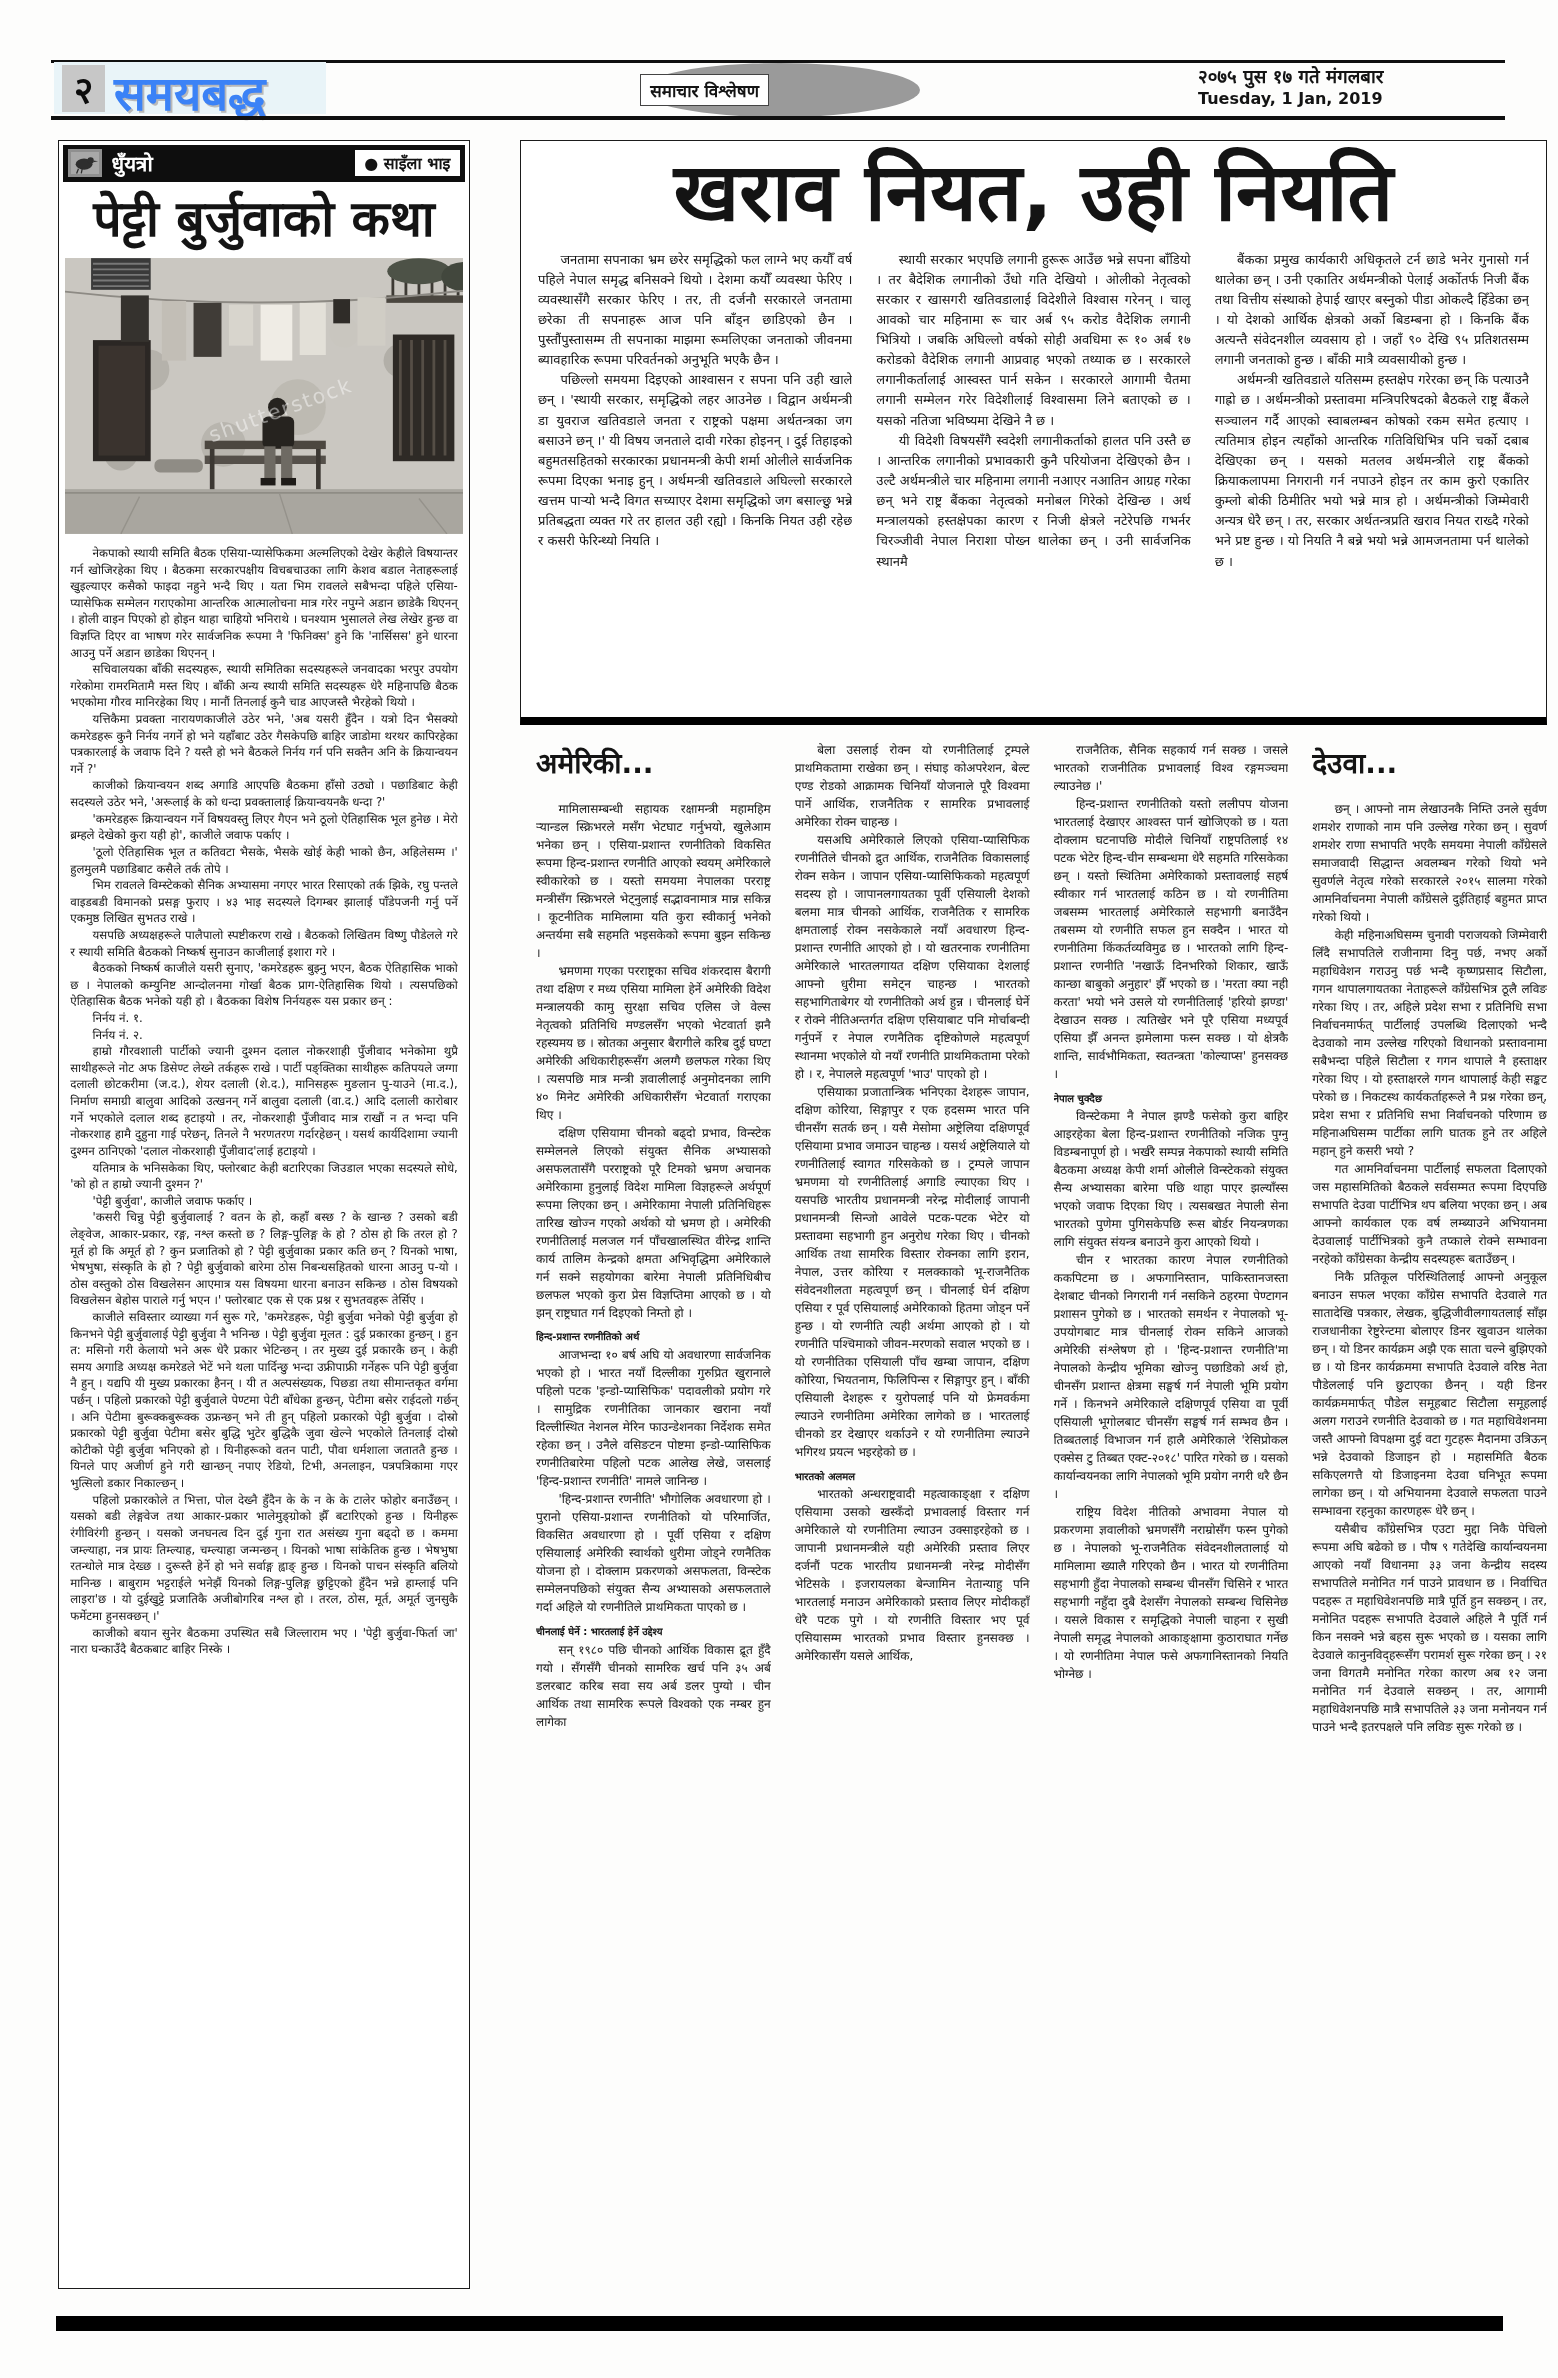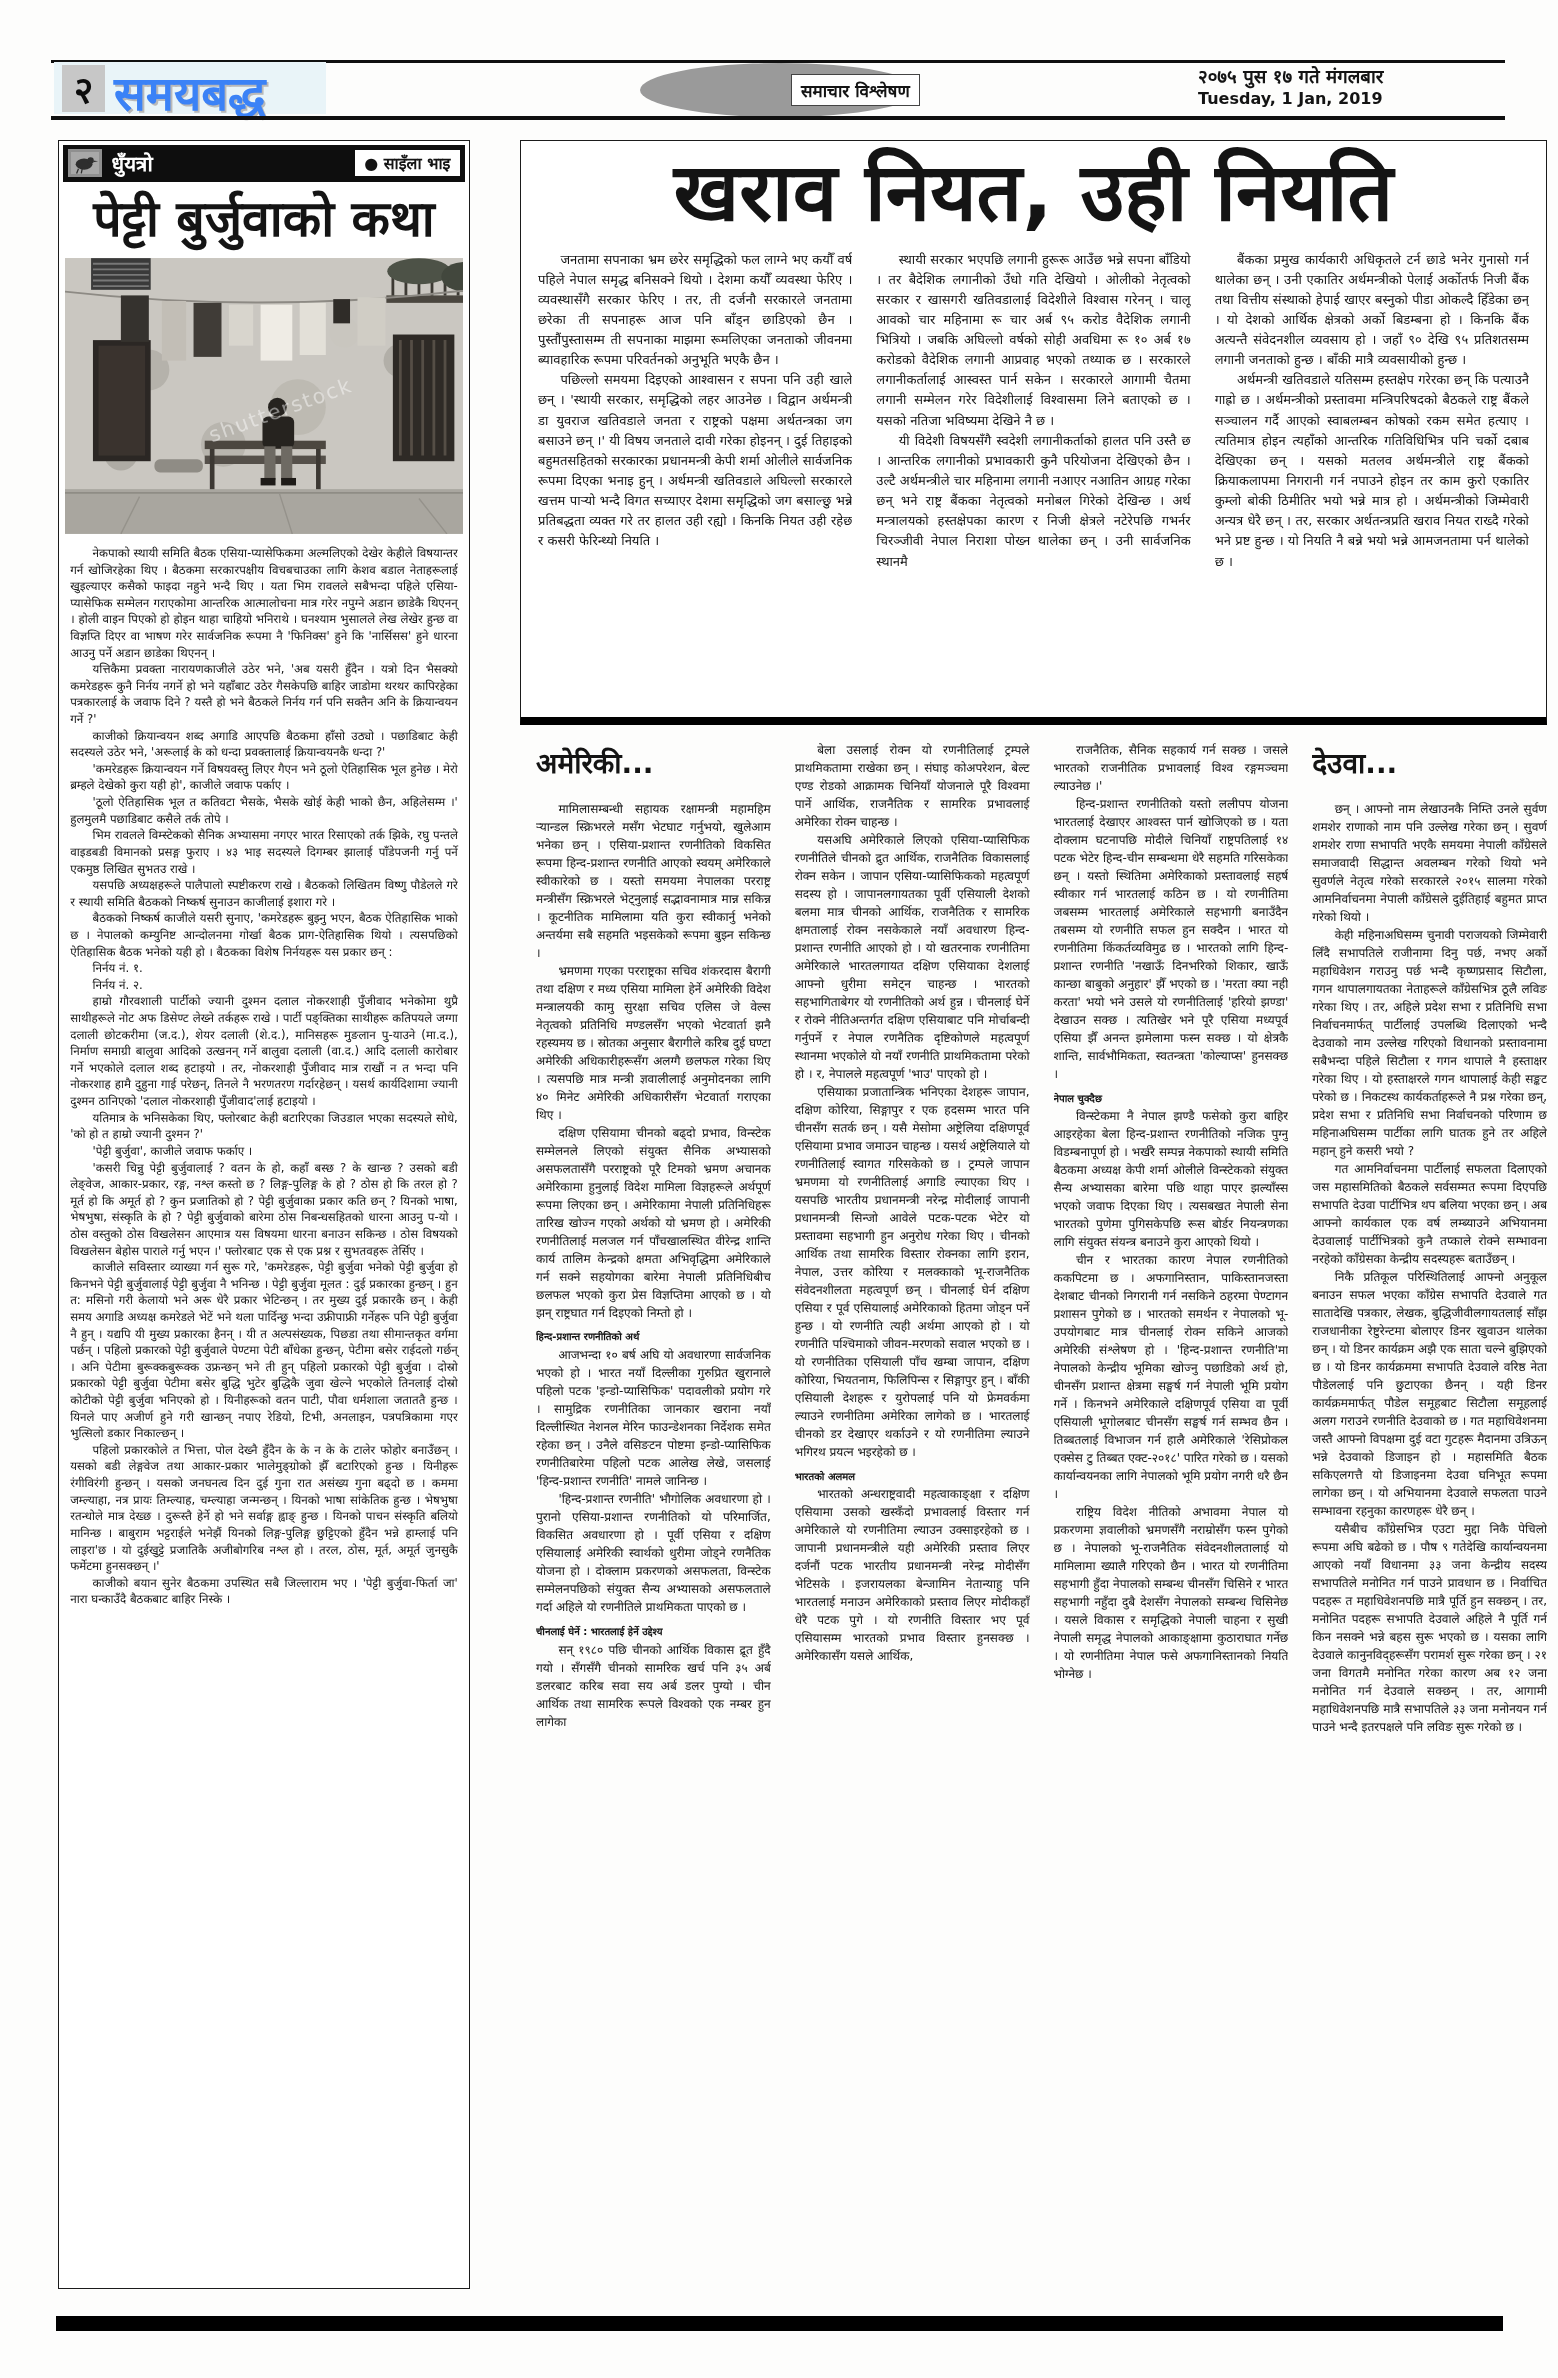--- a/index.html
+++ b/index.html
@@ -9,21 +9,21 @@
   }
   .abs{position:absolute;}
   
   .rule{background:#101010;}
   .masthead-bg{left:54px;top:62px;width:272px;height:52px;background:#e9f4f8;}
   .pageno{left:62px;top:65px;width:43px;height:47px;background:#c7c7c7;color:#0c0c0c;
     font-weight:bold;font-size:37px;display:flex;align-items:center;justify-content:center;}
   .masthead{left:114px;top:60px;font-size:47px;font-weight:bold;color:#3b82f6;
     text-shadow:1.9px 1.9px 0 #b9b9b9;white-space:nowrap;}
   .section-oval{left:640px;top:63px;width:280px;height:54px;background:#9a9a9a;
-    border-radius:50%;display:flex;align-items:center;justify-content:flex-end;}
+    border-radius:50%;display:flex;align-items:center;justify-content:flex-start;}
   .section-box{background:#fff;border:0.9px solid #444;padding:3.7px 9.3px;
     font-size:17px;font-weight:bold;}
   .date-wrap{left:1198px;top:65px;width:308px;line-height:1.3;}
   .date-np{font-size:18.6px;font-weight:bold;}
   .date-en{font-size:16px;font-weight:bold;}
   
   .left-box{left:58px;top:140px;width:412px;height:2149px;border:1.9px solid #1b1b1b;
     background:#fff;box-sizing:border-box;overflow:hidden;}
   .kicker-bar{margin:3.7px;height:37px;background:#0e0e0e;display:flex;align-items:center;
     padding:0 5.6px;}
@@ -134,20 +134,21 @@
 
       <rect x="0" y="248" width="467" height="48" fill="#a9a69f"></rect>
       <path d="M0 252 H467" stroke="#8f8c85" stroke-width="2"></path>
       <path d="M230 252 L244 296 M80 256 L60 296 M380 258 L410 296" stroke="#95928b" stroke-width="1.5"></path>
       <rect x="96" y="216" width="52" height="14" rx="6" fill="#8f8c85"></rect>
     </svg>
     <span class="wm">shutterstock</span>
   </div>
   <div class="left-body">
       <p>नेकपाको स्थायी समिति बैठक एसिया-प्यासेफिकमा अल्मलिएको देखेर केहीले विषयान्तर गर्न खोजिरहेका थिए । बैठकमा सरकारपक्षीय विचबचाउका लागि केशव बडाल नेताहरूलाई खुइल्याएर कसैको फाइदा नहुने भन्दै थिए । यता भिम रावलले सबैभन्दा पहिले एसिया-प्यासेफिक सम्मेलन गराएकोमा आन्तरिक आत्मालोचना मात्र गरेर नपुग्ने अडान छाडेकै थिएनन् । होली वाइन पिएको हो होइन थाहा चाहियो भनिराथे । घनश्याम भुसालले लेख लेखेर हुन्छ वा विज्ञप्ति दिएर वा भाषण गरेर सार्वजनिक रूपमा नै 'फिनिक्स' हुने कि 'नार्सिसस' हुने धारना आउनु पर्ने अडान छाडेका थिएनन् ।</p>
+      <p>सचिवालयका बाँकी सदस्यहरू, स्थायी समितिका सदस्यहरूले जनवादका भरपुर उपयोग गरेकोमा रामरमितामै मस्त थिए । बाँकी अन्य स्थायी समिति सदस्यहरू धेरै महिनापछि बैठक भएकोमा गौरव मानिरहेका थिए । मानौं तिनलाई कुनै चाड आएजस्तै भैरहेको थियो ।</p>
       <p>यत्तिकैमा प्रवक्ता नारायणकाजीले उठेर भने, 'अब यसरी हुँदैन । यत्रो दिन भैसक्यो कमरेडहरू कुनै निर्नय नगर्ने हो भने यहाँबाट उठेर गैसकेपछि बाहिर जाडोमा थरथर कापिरहेका पत्रकारलाई के जवाफ दिने ? यस्तै हो भने बैठकले निर्नय गर्न पनि सक्तैन अनि के क्रियान्वयन गर्ने ?'</p>
       <p>काजीको क्रियान्वयन शब्द अगाडि आएपछि बैठकमा हाँसो उठ्यो । पछाडिबाट केही सदस्यले उठेर भने, 'अरूलाई के को धन्दा प्रवक्तालाई क्रियान्वयनकै धन्दा ?'</p>
       <p>'कमरेडहरू क्रियान्वयन गर्ने विषयवस्तु लिएर गैएन भने ठूलो ऐतिहासिक भूल हुनेछ । मेरो ब्रम्हले देखेको कुरा यही हो', काजीले जवाफ पर्काए ।</p>
       <p>'ठूलो ऐतिहासिक भूल त कतिवटा भैसके, भैसके खोई केही भाको छैन, अहिलेसम्म ।' हुलमुलमै पछाडिबाट कसैले तर्क तोपे ।</p>
       <p>भिम रावलले विम्स्टेकको सैनिक अभ्यासमा नगएर भारत रिसाएको तर्क झिके, रघु पन्तले वाइडबडी विमानको प्रसङ्ग फुराए । ४३ भाइ सदस्यले दिगम्बर झालाई पाँडेपजनी गर्नु पर्ने एकमुष्ठ लिखित सुभतउ राखे ।</p>
       <p>यसपछि अध्यक्षहरूले पालैपालो स्पष्टीकरण राखे । बैठकको लिखितम विष्णु पौडेलले गरे र स्थायी समिति बैठकको निष्कर्ष सुनाउन काजीलाई इशारा गरे ।</p>
       <p>बैठकको निष्कर्ष काजीले यसरी सुनाए, 'कमरेडहरू बुझ्नु भएन, बैठक ऐतिहासिक भाको छ । नेपालको कम्युनिष्ट आन्दोलनमा गोर्खा बैठक प्राग-ऐतिहासिक थियो । त्यसपछिको ऐतिहासिक बैठक भनेको यही हो । बैठकका विशेष निर्नयहरू यस प्रकार छन् :</p>
       <p>निर्नय नं. १.</p>
       <p>निर्नय नं. २.</p>
       <p>हाम्रो गौरवशाली पार्टीको ज्यानी दुश्मन दलाल नोकरशाही पुँजीवाद भनेकोमा थुप्रै साथीहरूले नोट अफ डिसेण्ट लेख्ने तर्कहरू राखे । पार्टी पङ्क्तिका साथीहरू कतिपयले जग्गा दलाली छोटकरीमा (ज.द.), शेयर दलाली (शे.द.), मानिसहरू मुङलान पु-याउने (मा.द.), निर्माण समाग्री बालुवा आदिको उत्खनन् गर्ने बालुवा दलाली (वा.द.) आदि दलाली कारोबार गर्ने भएकोले दलाल शब्द हटाइयो । तर, नोकरशाही पुँजीवाद मात्र राखौं न त भन्दा पनि नोकरशाह हामै दुहुना गाई परेछन्, तिनले नै भरणतरण गर्दारहेछन् । यसर्थ कार्यदिशामा ज्यानी दुश्मन ठानिएको 'दलाल नोकरशाही पुँजीवाद'लाई हटाइयो ।</p>

